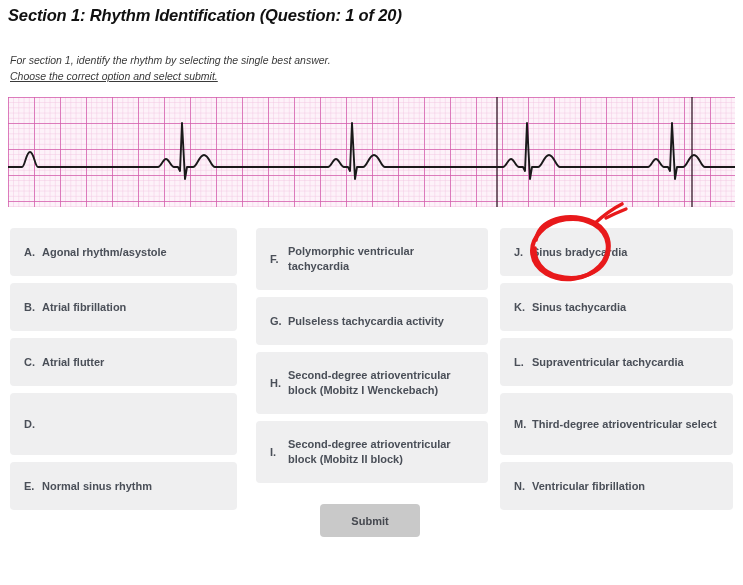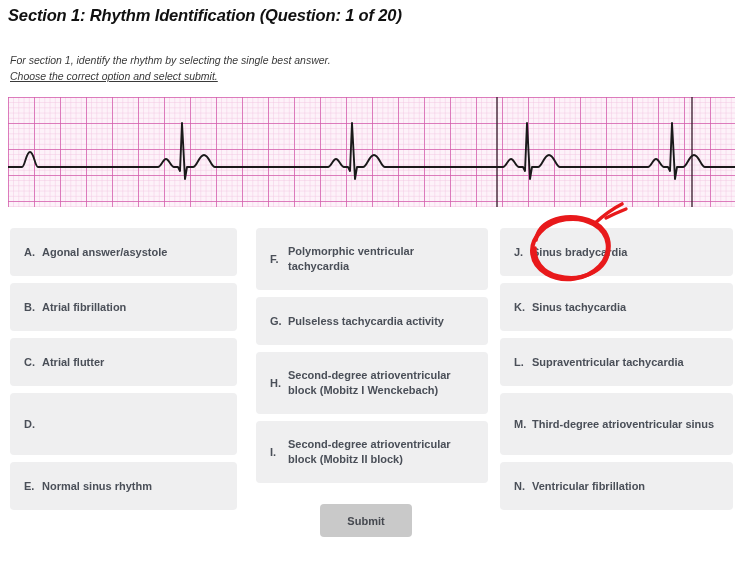--- a/index.html
+++ b/index.html
@@ -87,21 +87,21 @@
   }
 
   
   .h1 { min-height: 48px; align-items: center; }
   .h2 { min-height: 62px; align-items: center; }
 
   
   .submit-btn {
     position: absolute;
     left: 320px; top: 504px;
-    width: 92px; height: 33px;
+    width: 100px; height: 33px;
     background: #c9c9c9;
     border: none;
     border-radius: 4px;
     font-family: "Liberation Sans", sans-serif;
     font-size: 11px;
     font-weight: bold;
     color: #45484f;
     cursor: pointer;
   }
 
@@ -157,21 +157,21 @@
              L675,70 C679,70 681,58 686,58 C691,58 693,70 697,70
              L727,70" fill="none" stroke="#1a1a1a" stroke-width="1.9" stroke-linejoin="round" stroke-linecap="round"></path>
   </svg>
 </div>
 
 <div class="options-area">
 
   <div class="col col-a">
     <div class="option h1">
       <span class="letter">A.</span>
-      <span class="text">Agonal answer/asystole</span>
+      <span class="text">Agonal rhythm/asystole</span>
     </div>
     <div class="option h1">
       <span class="letter">B.</span>
       <span class="text">Atrial fibrillation</span>
     </div>
     <div class="option h1">
       <span class="letter">C.</span>
       <span class="text">Atrial flutter</span>
     </div>
     <div class="option h2">
@@ -210,21 +210,21 @@
     <div class="option h1">
       <span class="letter">K.</span>
       <span class="text">Sinus tachycardia</span>
     </div>
     <div class="option h1">
       <span class="letter">L.</span>
       <span class="text">Supraventricular tachycardia</span>
     </div>
     <div class="option h2">
       <span class="letter">M.</span>
-      <span class="text">Third-degree atrioventricular sinus</span>
+      <span class="text">Third-degree atrioventricular select</span>
     </div>
     <div class="option h1">
       <span class="letter">N.</span>
       <span class="text">Ventricular fibrillation</span>
     </div>
   </div>
 </div>
 
 <svg class="annotation" viewBox="0 0 120 92">
   <ellipse cx="48" cy="55" rx="38" ry="30" fill="none" stroke="#e8191b" stroke-width="4.2" transform="rotate(-8 48 55)"></ellipse>

